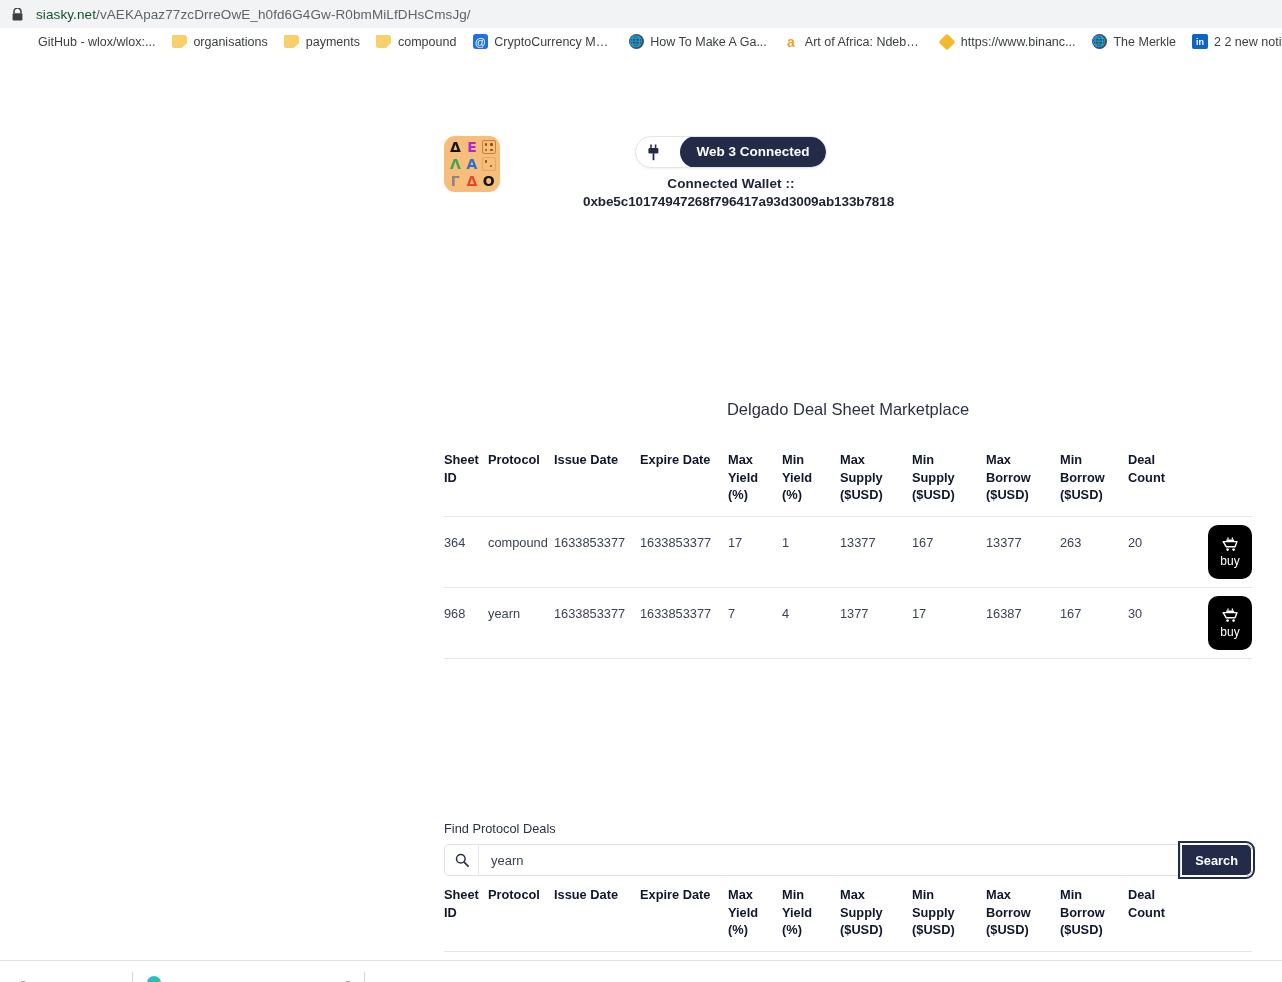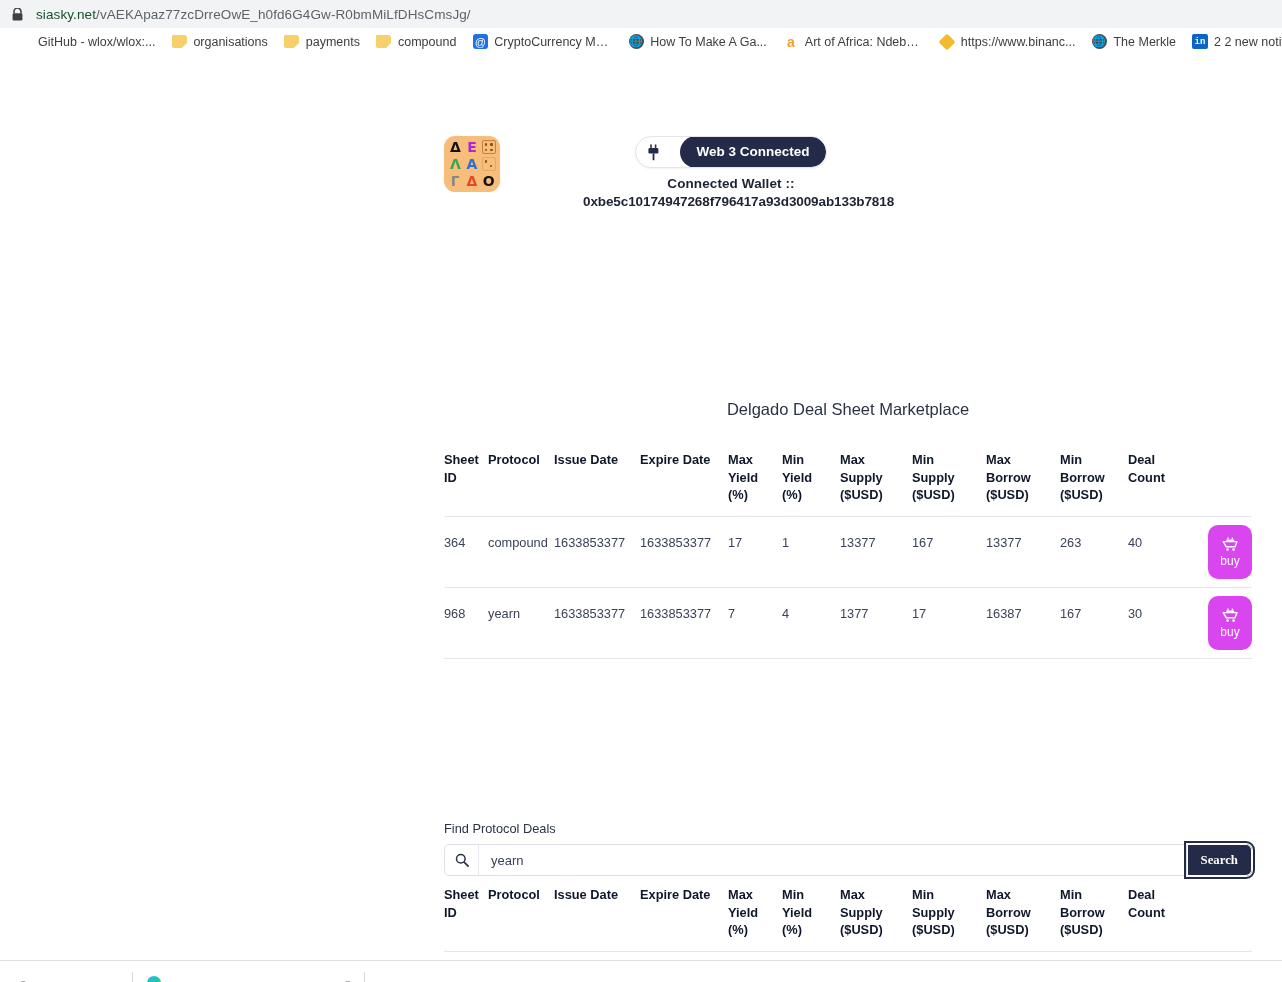--- a/index.html
+++ b/index.html
@@ -119,21 +119,21 @@
     transform: rotate(45deg);
     border-radius: 2px;
   }
   .li-ico {
     width: 16px; height: 15px;
     border-radius: 2px;
     background: #0a66c2;
     color: #fff;
     font-size: 9px;
     font-weight: bold;
-    display: flex; align-items: center; justify-content: center; font-family: Liberation Mono, monospace;
+    display: flex; align-items: center; justify-content: center;
   }
 
   
   .page {
     position: relative;
     width: 1282px;
     height: 926px;
     background: #ffffff;
   }
 
@@ -284,21 +284,21 @@
     line-height: 1.3;
   }
   table.deals td.cell-action {
     padding: 8px 0 8px 0;
     vertical-align: middle;
   }
 
   .buy-btn {
     width: 44px;
     height: 54px;
-    background: #d946ef;
+    background: #000000;
     border: none;
     border-radius: 10px;
     color: #ffffff;
     display: flex;
     flex-direction: column;
     align-items: center;
     justify-content: center;
     gap: 0;
     cursor: pointer;
     margin-left: auto;
@@ -356,21 +356,21 @@
   }
   .search-btn {
     background: #232b48;
     color: #ffffff;
     border: none;
     border-radius: 0 6px 6px 0;
     font-size: 12.8px;
     font-weight: bold;
     padding: 0 14px;
     cursor: pointer;
-    font-family: Liberation Serif, serif;
+    font-family: Liberation Sans, sans-serif;
     outline: 2px solid #232b48;
     outline-offset: 1px;
     box-shadow: 0 0 0 1px #ffffff inset;
   }
 
   .results-table-wrap {
     margin-top: 10px;
   }
 
   
@@ -576,21 +576,21 @@
           <td>364</td>
           <td>compound</td>
           <td>1633853377</td>
           <td>1633853377</td>
           <td>17</td>
           <td>1</td>
           <td>13377</td>
           <td>167</td>
           <td>13377</td>
           <td>263</td>
-          <td>40</td>
+          <td>20</td>
           <td class="cell-action">
             <button class="buy-btn">
               <span>
                 <svg width="17" height="16" viewBox="0 0 17 16" aria-hidden="true">
                   <path d="M6 1.4v2.2M10.4 1.4v2.2" stroke="#ffffff" stroke-width="1.3" fill="none"></path>
                   <rect x="4.3" y="3.5" width="7.8" height="1.5" fill="#ffffff"></rect>
                   <path d="M1.2 5.6h13.8l-1.9 5.2H4.3L1.2 5.6z" fill="none" stroke="#ffffff" stroke-width="1.4" stroke-linejoin="round"></path>
                   <circle cx="5.6" cy="13.6" r="1.3" fill="#ffffff"></circle>
                   <circle cx="11.6" cy="13.6" r="1.3" fill="#ffffff"></circle>
                 </svg>

